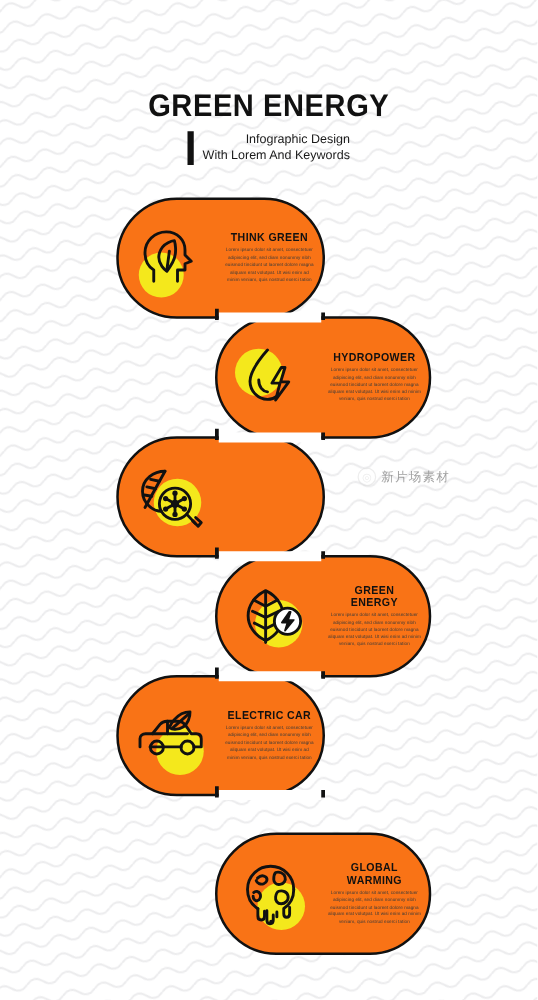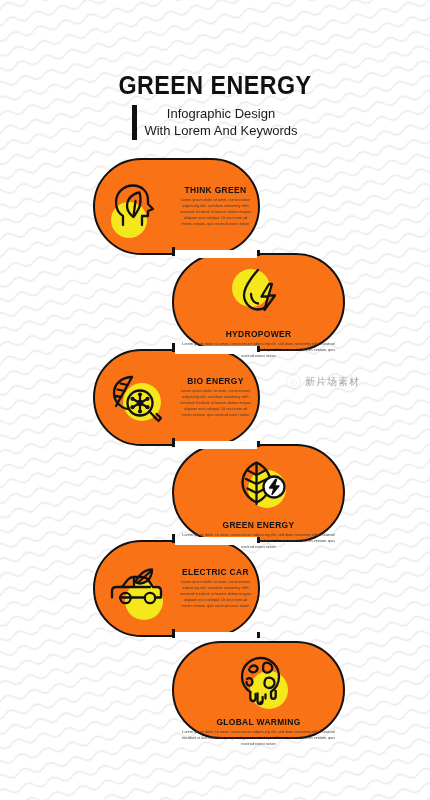--- a/index.html
+++ b/index.html
@@ -72,22 +72,22 @@
     justify-content: center;
     align-items: stretch;
     gap: 7px;
   }
   #subtitle-bar {
     width: 5px;
     background: #111111;
     flex: 0 0 auto;
   }
   #subtitle-lines {
-    text-align: center;
-    font-size: 13px;
+    text-align: right;
+    font-size: 10px;
     line-height: 1.32;
     color: #1a1a1a;
   }
 
   
   #track {
     position: absolute;
     left: 0; top: 0;
     width: 430px; height: 800px;
     z-index: 2;
@@ -95,21 +95,21 @@
 
   .capsule {
     position: absolute;
     background: #f97316;
     border: 2.6px solid #111111;
     display: flex;
     align-items: center;
     z-index: 2;
   }
   .capsule.left-end  { border-radius: 52px 52px 52px 52px; }
-  .capsule.right-end { border-radius: 52px 52px 52px 52px; flex-direction: column; }
+  .capsule.right-end { border-radius: 52px 52px 52px 52px; }
 
   
   .seam {
     position: absolute;
     background: #ffffff;
     z-index: 3;
   }
   .seam-rail {
     position: absolute;
     background: #111111;
@@ -235,24 +235,20 @@
         <circle cx="30" cy="30" r="3.3" fill="#111" stroke="none"></circle>
         <circle cx="30" cy="21.5" r="2.1" fill="#111" stroke="none"></circle>
         <circle cx="30" cy="38.5" r="2.1" fill="#111" stroke="none"></circle>
         <circle cx="22.5" cy="25.8" r="2.1" fill="#111" stroke="none"></circle>
         <circle cx="37.5" cy="25.8" r="2.1" fill="#111" stroke="none"></circle>
         <circle cx="22.5" cy="34.2" r="2.1" fill="#111" stroke="none"></circle>
         <circle cx="37.5" cy="34.2" r="2.1" fill="#111" stroke="none"></circle>
         <path d="M30 26.8 L30 23.5 M30 33.2 L30 36.5 M27.2 28.4 L24.3 26.8 M32.8 28.4 L35.7 26.8 M27.2 31.6 L24.3 33.2 M32.8 31.6 L35.7 33.2"></path>
       </svg>
     </div>
-    <div class="text-col">
-      <div class="cap-title">BIO ENERGY</div>
-      <div class="cap-body">Lorem ipsum dolor sit amet, consectetuer adipiscing elit, sed diam nonummy nibh euismod tincidunt ut laoreet dolore magna aliquam erat volutpat. Ut wisi enim ad minim veniam, quis nostrud exerci tation</div>
-    </div>
   </div>
 
   <div class="capsule right-end" style="left:172px; top:444px; width:173px; height:98px;">
     <div class="icon-wrap" style="margin-left:8px;">
       <div class="blob" style="width:38px;height:38px;left:22px;top:24px;"></div>
       <svg width="50" height="50" viewBox="0 0 50 50" fill="none" stroke="#111" stroke-width="2.3" stroke-linecap="round" stroke-linejoin="round">
         <path d="M18.5 4.5 C9 9 4.5 17 4.5 24.5 C4.5 32 9 40 18.5 44.5 C28 40 32.5 32 32.5 24.5 C32.5 17 28 9 18.5 4.5 Z"></path>
         <path d="M18.5 6 L18.5 46"></path>
         <path d="M18.5 17 L9 12 M18.5 17 L28 12 M18.5 26 L8 21 M18.5 26 L29 21 M18.5 35 L9.5 30.5 M18.5 35 L27.5 30.5"></path>
         <circle cx="36" cy="29" r="10.5" fill="#fff"></circle>
@@ -278,21 +274,21 @@
         <path d="M26.5 16 C26.5 16 31.5 3.5 43 3.5 C43 3.5 43.5 17 31 17.5 C28.5 17.6 26.5 16 26.5 16 Z"></path>
         <path d="M29 16.5 L41.5 5.5"></path>
       </svg>
     </div>
     <div class="text-col">
       <div class="cap-title">ELECTRIC CAR</div>
       <div class="cap-body">Lorem ipsum dolor sit amet, consectetuer adipiscing elit, sed diam nonummy nibh euismod tincidunt ut laoreet dolore magna aliquam erat volutpat. Ut wisi enim ad minim veniam, quis nostrud exerci tation</div>
     </div>
   </div>
 
-  <div class="capsule right-end" style="left:172px; top:641px; width:173px; height:98px;justify-content:space-between;">
+  <div class="capsule right-end" style="left:172px; top:666px; width:173px; height:98px;justify-content:space-between;">
     <div class="icon-wrap" style="margin-left:8px;">
       <div class="blob" style="width:38px;height:38px;left:24px;top:28px;"></div>
       <svg width="50" height="52" viewBox="0 0 50 52" fill="none" stroke="#111" stroke-width="2.3" stroke-linecap="round" stroke-linejoin="round">
         <path d="M41 22.5 C41 12.3 32.7 4 22.5 4 C12.3 4 4 12.3 4 22.5 C4 29 7.3 34.7 12.3 38"></path>
         <path d="M12.3 38 L12.3 44 M12.3 44 C12.3 46 13.6 47 15 47 C16.4 47 17.6 46 17.6 44 L17.6 40"></path>
         <path d="M19.5 39.5 L19.5 47 M19.5 47 C19.5 49 20.7 50 22 50 C23.4 50 24.6 49 24.6 47 L24.6 43"></path>
         <path d="M27.5 40.5 L27.5 44.5"></path>
         <circle cx="23" cy="48.5" r="1.7" fill="#111" stroke="none"></circle>
         <path d="M41 22.5 C41 29 37.8 34.6 33 37.8 L33 42 C33 43.8 34 44.8 35.3 44.8 C36.6 44.8 37.7 43.8 37.7 42 L37.7 37"></path>
         <path d="M12 13.5 C14 11.5 16.5 11 18.5 12.5 C20.5 14 19.5 17 17 18 C14.5 19 11.5 17.5 11 15.5"></path>

